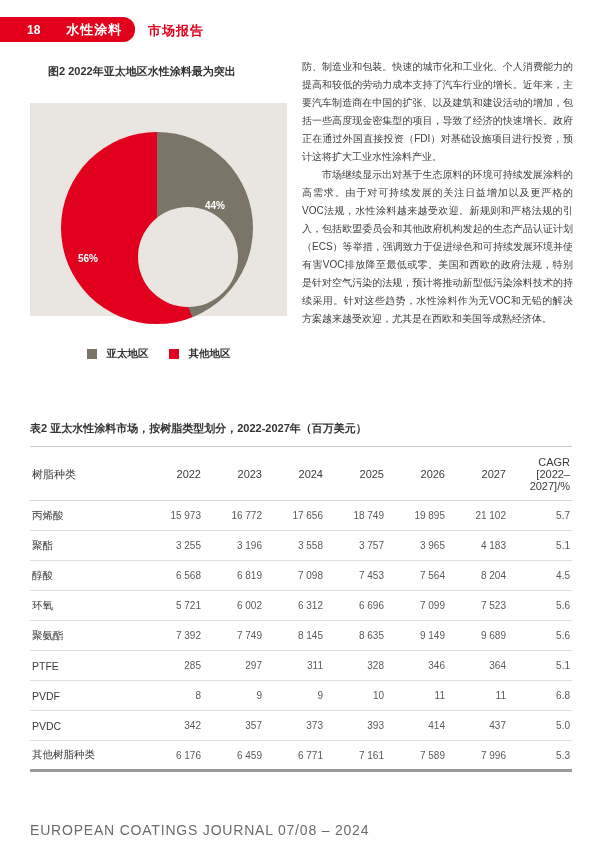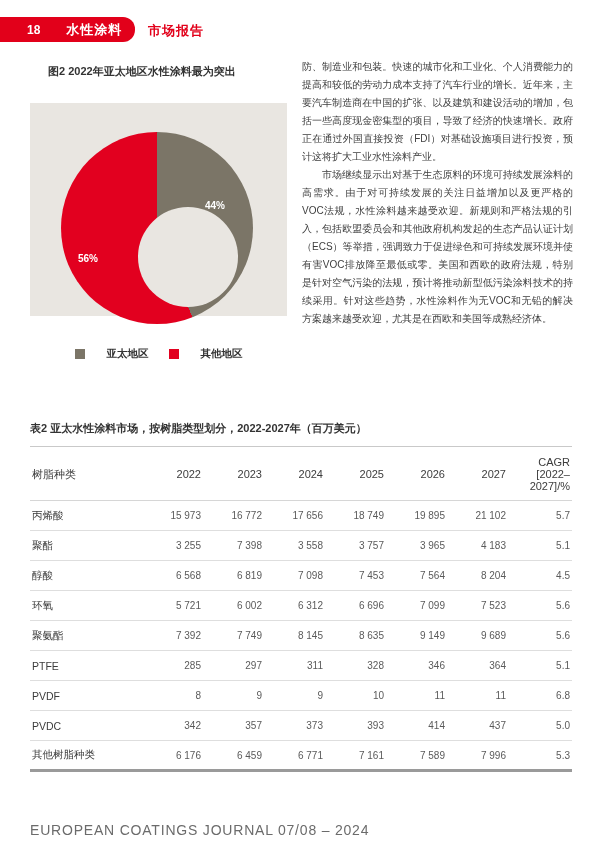--- a/index.html
+++ b/index.html
@@ -24,21 +24,21 @@
   .donut { position:absolute; left:31px; top:29px; width:192px; height:192px;
     border-radius:50%; }
   .hole { position:absolute; left:77px; top:75px; width:100px; height:100px;
     border-radius:50%; background:#e9e6e1; }
   .slice-label { position:absolute; color:#ffffff; font-size:10px; font-weight:bold;
     transform:translate(-50%,-50%); }
   .lbl-a { left:185px; top:102px; }
   .lbl-b { left:58px; top:155px; }
   .legend { position:absolute; left:0; top:244px; width:257px; display:flex;
     justify-content:center; gap:20px; }
-  .leg-item { display:flex; align-items:center; gap:22px; }
+  .leg-item { display:flex; align-items:center; gap:10px; }
   .leg-sq { width:10px; height:10px; display:inline-block; }
   .leg-txt { font-size:10.5px; font-weight:bold; color:#333; }
 
   
   .article { position:absolute; left:302px; top:58px; width:271px; color:#3e3e3e;
     font-size:10px; line-height:18px; text-align:justify; }
   .article p { text-align:justify; }
   .article p.indent { text-indent:2em; }
 
   
@@ -127,21 +127,21 @@
             <td>16 772</td>
             <td>17 656</td>
             <td>18 749</td>
             <td>19 895</td>
             <td>21 102</td>
             <td>5.7</td>
           </tr>
           <tr>
             <td class="first">聚酯</td>
             <td>3 255</td>
-            <td>7 398</td>
+            <td>3 196</td>
             <td>3 558</td>
             <td>3 757</td>
             <td>3 965</td>
             <td>4 183</td>
             <td>5.1</td>
           </tr>
           <tr>
             <td class="first">醇酸</td>
             <td>6 568</td>
             <td>6 819</td>

